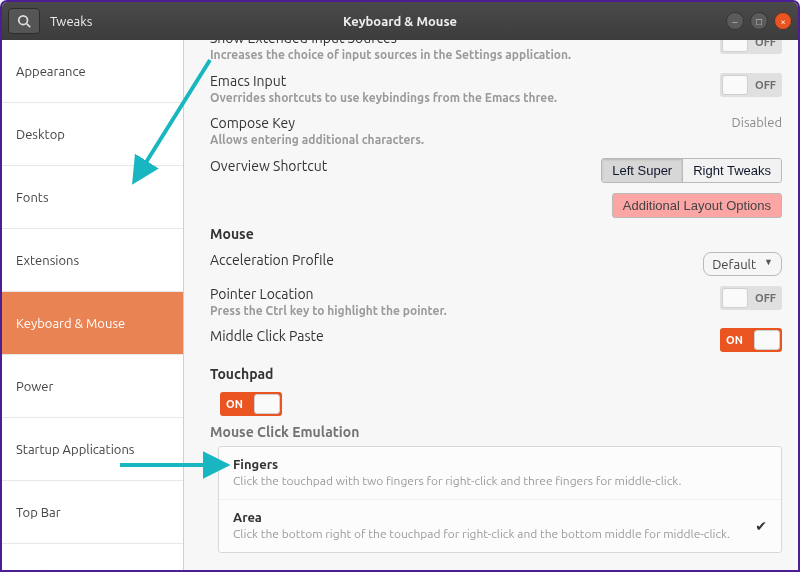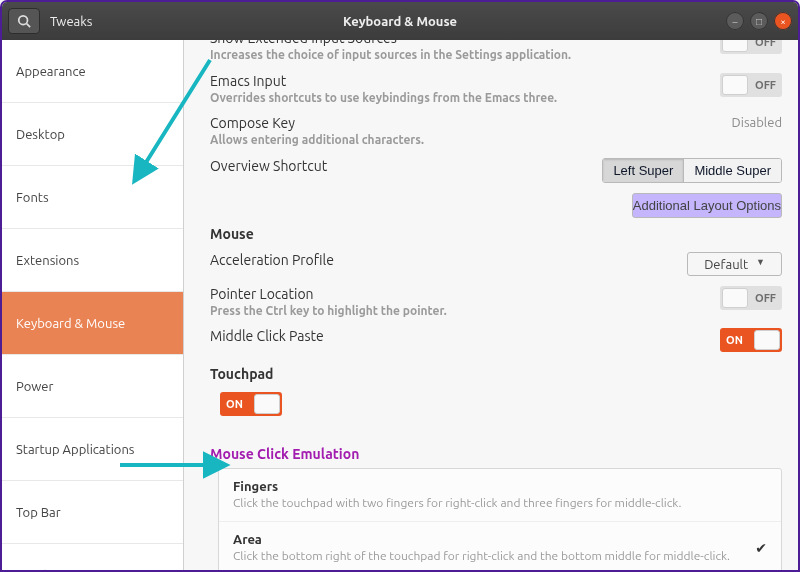--- a/index.html
+++ b/index.html
@@ -17,34 +17,34 @@
   .sidebar { width: 182px; background: #fff; border-right: 1px solid #d0d0d0; }
   .side-item { padding: 24px 14px; border-bottom: 1px solid #e8e8e8; color: #444; cursor: pointer; }
   .side-item.selected { background: #e98354; color: #fff; }
   .content { flex: 1; overflow-y: auto; padding: 0 16px 20px 26px; position: relative; }
   .row { display: flex; align-items: flex-start; padding: 4px 0 6px; }
   .row .labelcol { flex: 1; min-width: 0; }
   .row .ctlcol { margin-left: 10px; display: flex; align-items: center; }
   .lbl { color: #333; font-size: 14px; }
   .desc { color: #9a9a9a; font-size: 12px; margin-top: 1px; line-height: 1.3; font-weight: bold; }
   .section { font-weight: 700; color: #333; margin-top: 8px; margin-bottom: 6px; font-size: 14px; }
-  .subsection { font-weight: 700; color: #a21caf; margin-top: 24px; margin-bottom: 6px; font-size: 14px; }
+  .subsection { font-weight: 700; color: #737373; margin-top: 2px; margin-bottom: 6px; font-size: 14px; }
   .toggle { width: 62px; height: 24px; border-radius: 3px; display: flex; align-items: center; font-size: 11px; font-weight: 600; color: #6d6d6d; position: relative; padding: 0 6px; }
   .toggle.off { background: #e0e0e0; justify-content: flex-end; }
   .toggle.on  { background: #e95420; color: #fff; justify-content: flex-start; }
   .toggle .knob { width: 26px; height: 20px; background: #fafafa; border: 1px solid #cfcfcf; border-radius: 3px; position: absolute; top: 2px; }
   .toggle.off .knob { left: 2px; }
   .toggle.on  .knob { right: 2px; }
   .disabled-text { color: #8b8b8b; }
   .seg { display: inline-flex; border: 1px solid #b9b9b9; border-radius: 3px; overflow: hidden; }
   .seg button { border: none; background: #f2f2f2; padding: 4px 10px; font-size: 13px; color: #0f172a; cursor: pointer; }
   .seg button.active { background: #d7d7d7; box-shadow: inset 0 1px 2px rgba(0,0,0,.15); }
   .seg button + button { border-left: 1px solid #b9b9b9; }
-  .btn-outline { border: 1px solid #b9b9b9; border-radius: 3px; background: #c4b5fd; padding: 4px 0; font-size: 13px; color: #444; cursor: pointer; }
-  .combo { border: 1px solid #b9b9b9; border-radius: 3px; background: #f6f6f6; padding: 4px 16px; font-size: 13px; color: #444; display: inline-flex; gap: 8px; cursor: pointer; }
+  .btn-outline { border: 1px solid #b9b9b9; border-radius: 3px; background: #fca5a5; padding: 4px 10px; font-size: 13px; color: #444; cursor: pointer; }
+  .combo { border: 1px solid #b9b9b9; border-radius: 8px; background: #f6f6f6; padding: 4px 8px; font-size: 13px; color: #444; display: inline-flex; gap: 8px; cursor: pointer; }
   .combo .caret { font-size: 9px; color: #555; }
   .radio-group { border: 1px solid #d8d8d8; border-radius: 3px; background: #fcfcfc; margin: 6px 0 0 8px; }
   .radio-row { padding: 10px 12px 10px 14px; display: flex; align-items: center; cursor: pointer; position: relative; }
   .radio-row + .radio-row { border-top: 1px solid #eee; }
   .radio-row .rt { font-weight: 700; color: #333; font-size: 13px; }
   .radio-row .rd { color: #9a9a9a; font-size: 12px; margin-top: 2px; line-height: 1.3; }
   .radio-row .check { position: absolute; right: 14px; top: 50%; transform: translateY(-50%); font-size: 14px; color: #333; }
 </style>
 </head>
 <body>
@@ -119,21 +119,21 @@
         </div>
       </div>
 
       <div class="row">
         <div class="labelcol">
           <div class="lbl">Overview Shortcut</div>
         </div>
         <div class="ctlcol">
           <div class="seg">
             <button class="active">Left Super</button>
-            <button>Middle Super</button>
+            <button>Right Tweaks</button>
           </div>
         </div>
       </div>
 
       <div style="text-align:right; margin-top:4px;">
         <button class="btn-outline">Additional Layout Options</button>
       </div>
 
       <div class="section">Mouse</div>
 

